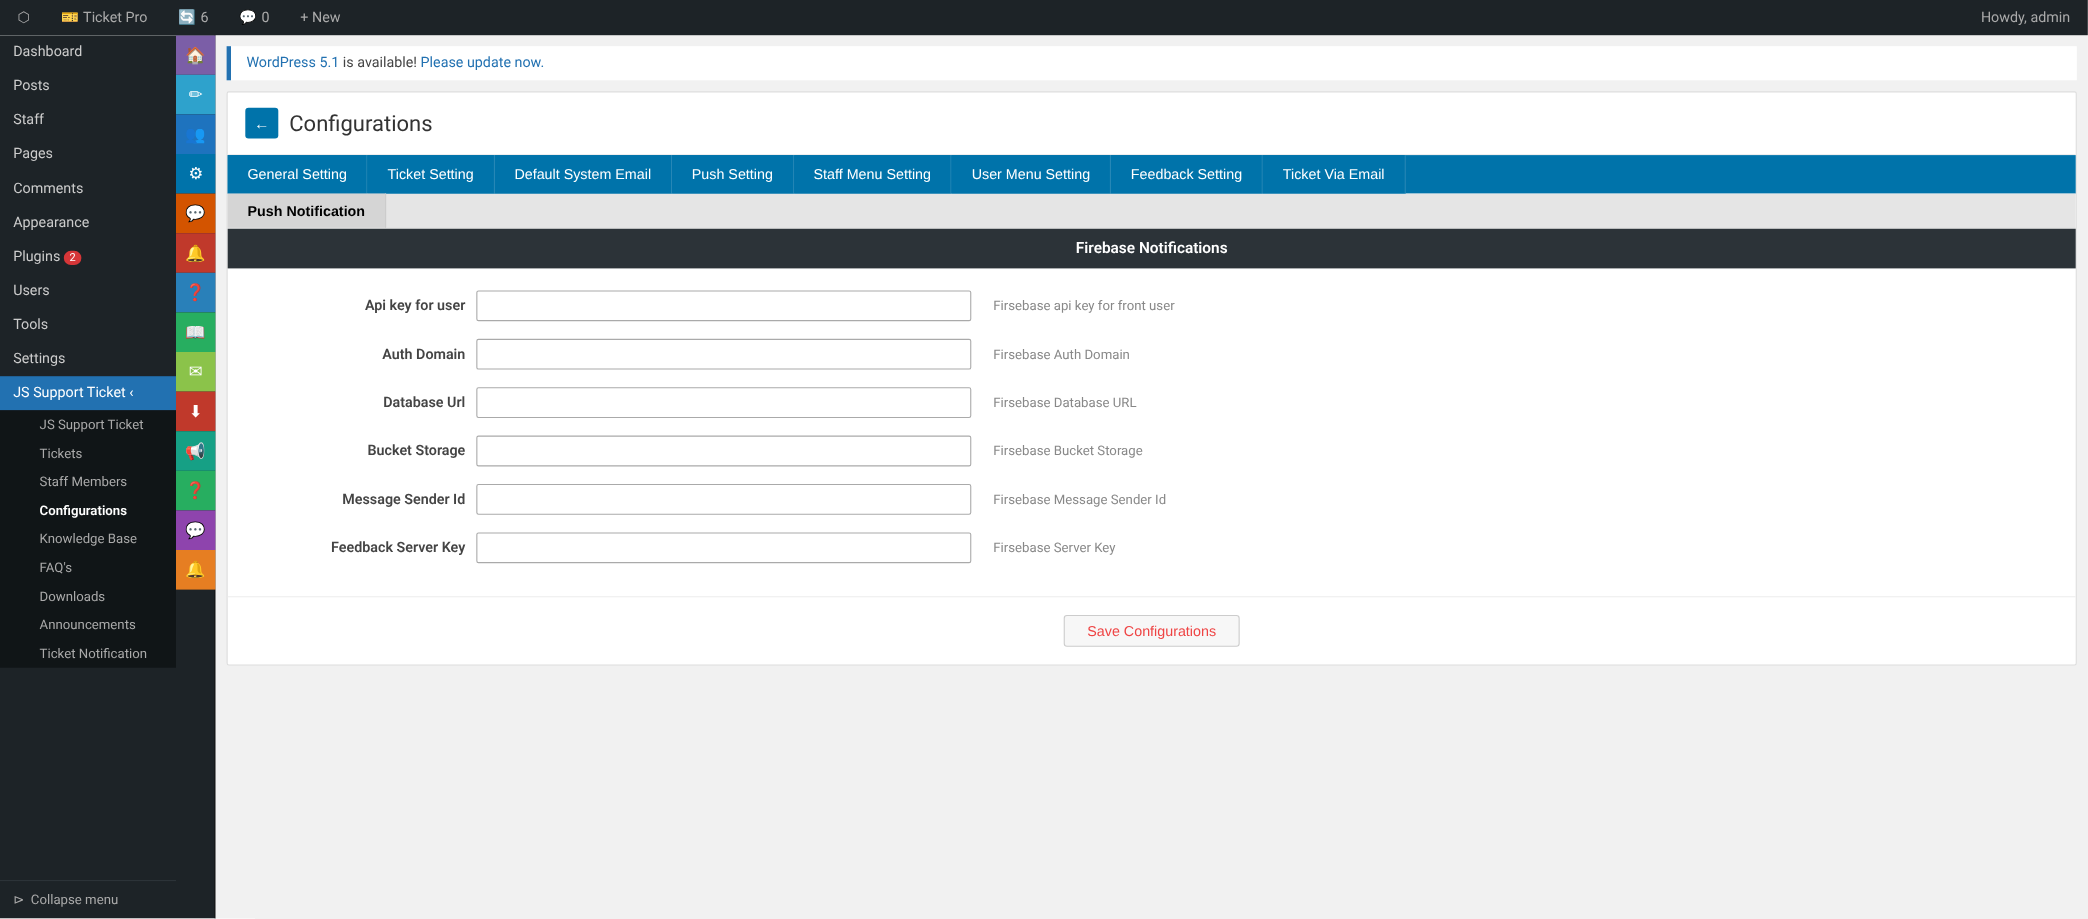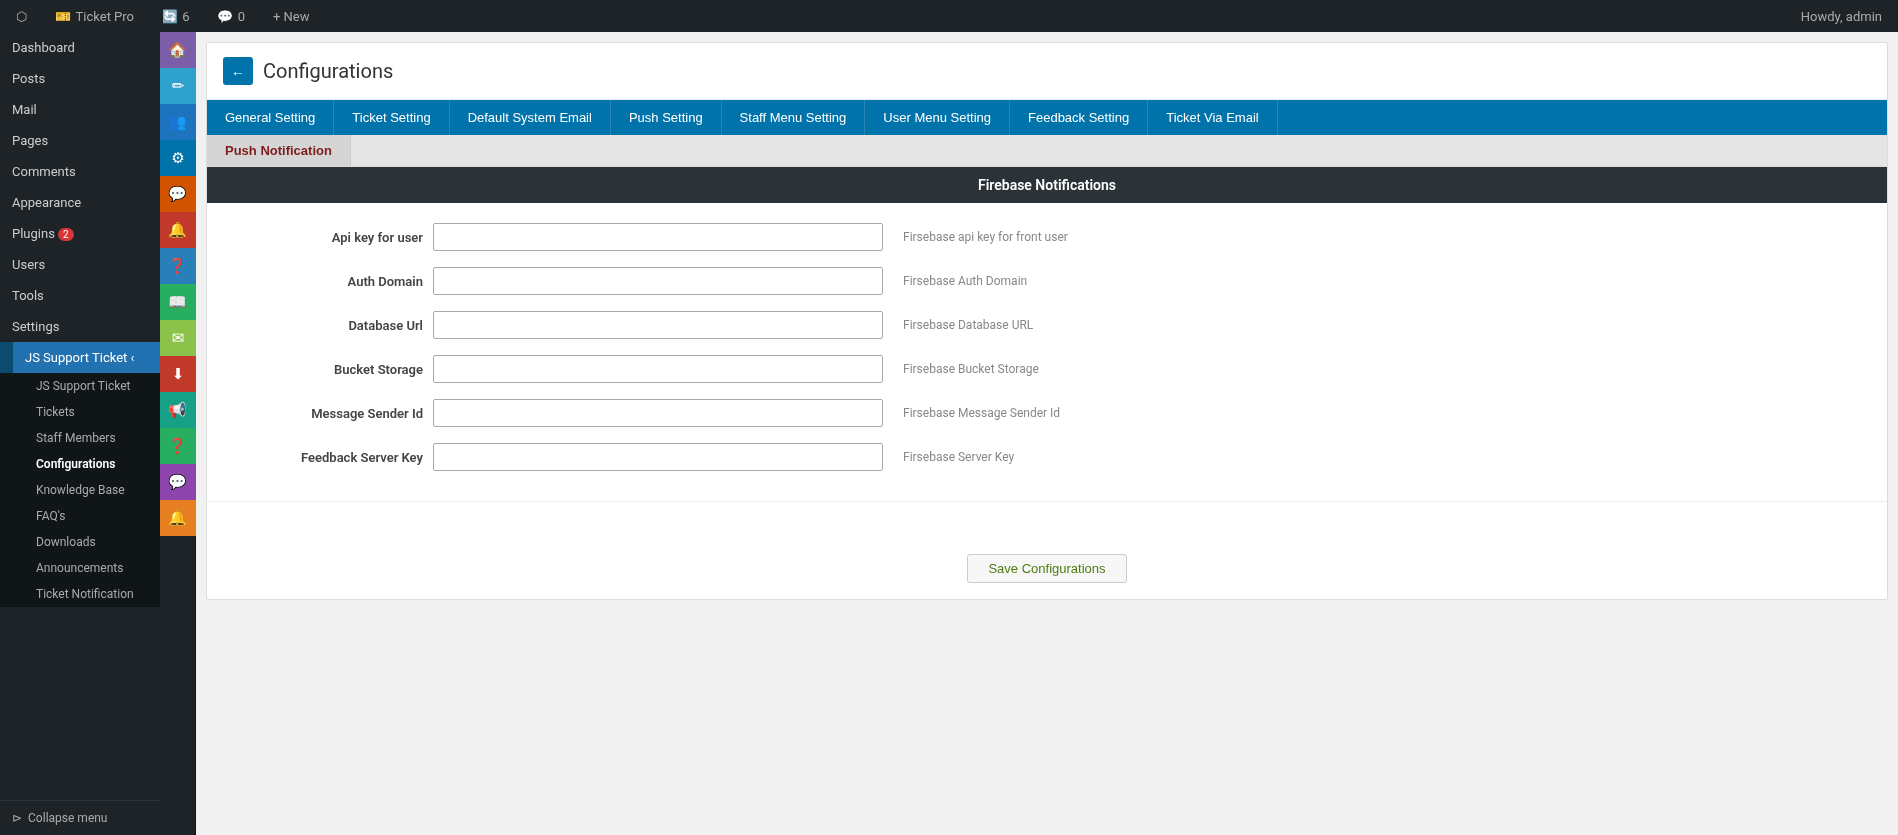--- a/index.html
+++ b/index.html
@@ -151,21 +151,21 @@
       white-space: nowrap;
     }
 
     .tabs-row2 {
       display: flex;
       background: #e5e5e5;
       border-bottom: 1px solid #ddd;
     }
     .tab-btn2 {
       padding: 8px 18px;
-      color: #7f1d1d;
+      color: #000000;
       background: #e5e5e5;
       border: none;
       border-right: 1px solid #ccc;
       cursor: pointer;
       font-size: 13px;
       white-space: nowrap;
     }
     .tab-btn2.active { background: #d5d5d5; font-weight: 600; }
 
     
@@ -216,22 +216,21 @@
       border-top: 1px solid #eee;
       margin-top: 10px;
     }
     .save-btn {
       background: #f7f7f7;
       border: 1px solid #ccc;
       border-radius: 3px;
       padding: 6px 20px;
       font-size: 13px;
       cursor: pointer;
-      color: #4d7c0f;
-      margin-top: 36px;
+      color: #ef4444;
     }
 
     
     ::-webkit-scrollbar { width: 6px; }
     ::-webkit-scrollbar-track { background: #f1f1f1; }
     ::-webkit-scrollbar-thumb { background: #ccc; border-radius: 3px; }
   </style>
 </head>
 <body>
 
@@ -261,21 +260,21 @@
 
   <div class="sidebar">
     <ul class="sidebar-menu">
       <li>
           <a>Dashboard</a>
         </li>
       <li>
           <a>Posts</a>
         </li>
       <li>
-          <a>Mail</a>
+          <a>Staff</a>
         </li>
       <li>
           <a>Pages</a>
         </li>
       <li>
           <a>Comments</a>
         </li>
       <li>
           <a>Appearance</a>
         </li>
@@ -284,21 +283,21 @@
         </li>
       <li>
           <a>Users</a>
         </li>
       <li>
           <a>Tools</a>
         </li>
       <li>
           <a>Settings</a>
         </li>
-      <li class="active" style="background:#0c4a6e;padding-left:13px;">
+      <li class="active" style="background:#7f1d1d;">
           <a style="color:#fff;">JS Support Ticket ‹</a>
         </li>
     </ul>
     <ul class="sidebar-submenu">
       <li>
           <a>JS Support Ticket</a>
         </li>
       <li>
           <a>Tickets</a>
         </li>
@@ -342,20 +341,25 @@
     <div class="icon-btn" style="background:#8bc34a;">✉</div>
     <div class="icon-btn" style="background:#c0392b;">⬇</div>
     <div class="icon-btn" style="background:#16a085;">📢</div>
     <div class="icon-btn" style="background:#27ae60;">❓</div>
     <div class="icon-btn" style="background:#8e44ad;">💬</div>
     <div class="icon-btn" style="background:#e67e22;">🔔</div>
   </div>
 
   <div class="content-area">
 
+    <div class="notice-bar">
+      <a href="#">WordPress 5.1</a>
+      <span> is available! </span>
+      <a href="#">Please update now.</a>
+    </div>
 
     <div class="config-panel">
 
       <div class="config-header">
         <button class="back-btn">←</button>
         <h1>Configurations</h1>
       </div>
 
       <div class="tabs-row">
         <button class="tab-btn">General Setting</button>

